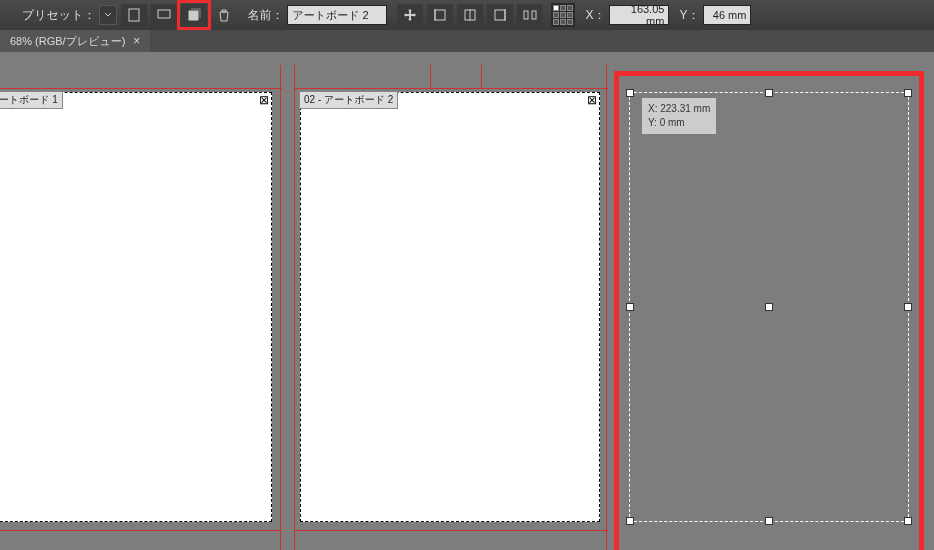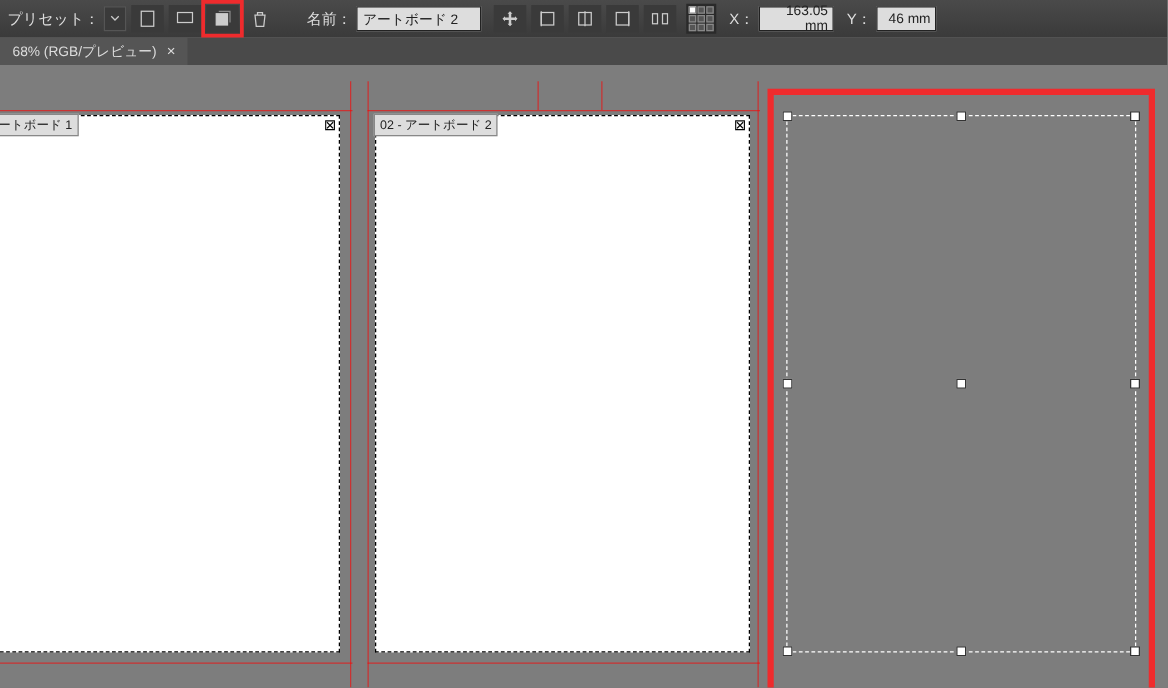--- a/index.html
+++ b/index.html
@@ -1,17 +1,17 @@
 <!DOCTYPE html>
 <html><head>
 <meta charset="utf-8">
 <style>
 *{margin:0;padding:0;box-sizing:border-box;font-family:sans-serif}
 body{background:#7d7d7d;width:934px;height:550px;overflow:hidden;position:relative}
-.toolbar{height:30px;background:linear-gradient(#4a4a4a,#3a3a3a);display:flex;align-items:center;padding:0 6px;gap:4px;color:#ddd;font-size:12px}
+.toolbar{height:30px;background:linear-gradient(#4a4a4a,#3a3a3a);display:flex;align-items:center;padding:0 22px;gap:4px;color:#ddd;font-size:12px}
 .label{white-space:nowrap}
 .dropdown{background:#2a2a2a;border:1px solid #555;color:#ddd;height:20px;width:168px;display:flex;align-items:center;padding:0 6px;font-size:11px;position:relative}
 .dd-btn{width:18px;height:20px;background:#3a3a3a;border:1px solid #555;display:flex;align-items:center;justify-content:center}
 .icon-btn{width:26px;height:22px;background:#3a3a3a;display:flex;align-items:center;justify-content:center;cursor:pointer;color:#ccc}
 .hi{outline:3px solid #ef2b2d;outline-offset:1px}
 .text-input{background:#ddd;border:1px solid #222;height:20px;padding:0 4px;color:#222;font-size:11px;display:flex;align-items:center}
 .name-input{width:100px}
 .coord-input{width:60px;text-align:right;justify-content:flex-end}
 .tabbar{height:22px;background:#4a4a4a;display:flex;align-items:center;font-size:11px;color:#ddd}
 .tab{padding:0 10px;height:100%;display:flex;align-items:center;gap:8px;background:#555}
@@ -57,21 +57,21 @@
       <svg width="14" height="14">
         <rect x="2" y="3" width="9" height="9" stroke="#ccc" fill="#ccc"></rect>
         <path d="M4 1h9v9" stroke="#888" fill="none"></path>
       </svg>
     </div>
   <div class="icon-btn" style="background:transparent">
       <svg width="14" height="14">
         <path d="M3 4h8l-1 9H4zM5 2h4v2H5z" stroke="#ccc" fill="none"></path>
       </svg>
     </div>
-  <span class="label" style="margin-left:20px">名前：</span>
+  <span class="label" style="margin-left:6px">名前：</span>
   <div class="text-input name-input">
       <span>アートボード 2</span>
     </div>
   <div class="icon-btn" style="margin-left:6px">
       <svg width="14" height="14">
         <path d="M7 1l2 2H8v3h3V5l2 2-2 2V8H8v3h1l-2 2-2-2h1V8H3v1L1 7l2-2v1h3V3H5z" fill="#ccc"></path>
       </svg>
     </div>
   <div class="icon-btn">
       <svg width="14" height="14">
@@ -156,14 +156,18 @@
     <div class="sel-handle h-tc"></div>
     <div class="sel-handle h-tr"></div>
     <div class="sel-handle h-ml"></div>
     <div class="sel-handle h-mc"></div>
     <div class="sel-handle h-mr"></div>
     <div class="sel-handle h-bl"></div>
     <div class="sel-handle h-bc"></div>
     <div class="sel-handle h-br"></div>
   </div>
 
+  <div class="tooltip" style="left:642px;top:46px">
+    <div>X: 223.31 mm</div>
+    <div>Y: 0 mm</div>
+  </div>
 
 </div>
 
 </body></html>

